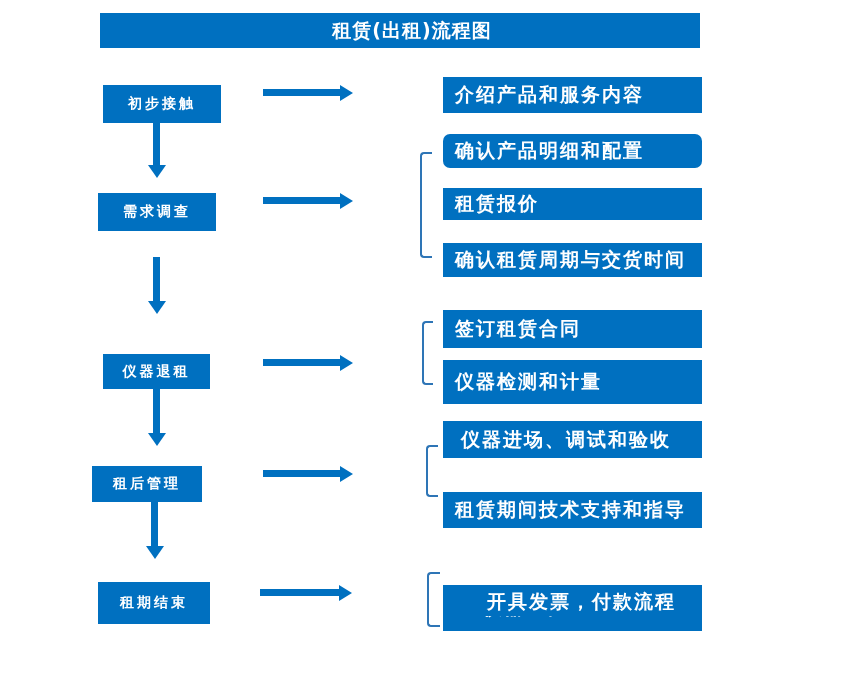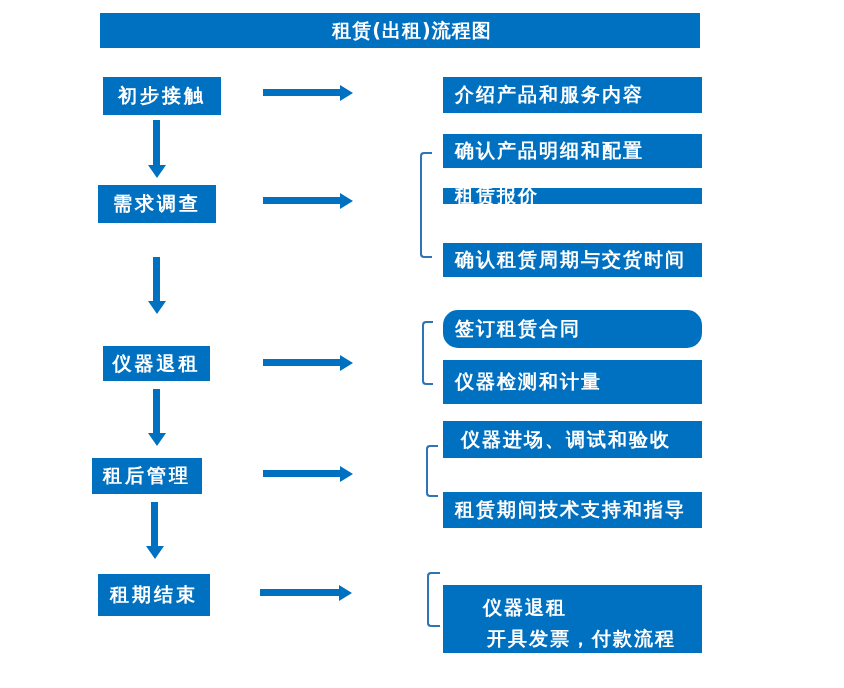--- a/index.html
+++ b/index.html
@@ -29,26 +29,27 @@
     align-items: center;
     justify-content: center;
     letter-spacing: 1px;
     padding-left: 24px;
   }
   .lbox {
     position: absolute;
     background: var(--primary);
     color: var(--text-on-primary);
     font-weight: bold;
-    font-size: 19px;
+    font-size: 14px;
     letter-spacing: 3px;
     display: flex;
     align-items: center;
     justify-content: center;
     white-space: nowrap;
+    margin-top: 8px;
   }
   .rbox {
     position: absolute;
     left: 443px;
     width: 259px;
     background: var(--primary);
     color: var(--text-on-primary);
     font-weight: bold;
     font-size: 19px;
     letter-spacing: 2px;
@@ -148,26 +149,26 @@
     <div class="h-head"></div>
   </div>
 
   <div class="bracket" style="left:420px; top:152px; width:12px; height:106px;"></div>
   <div class="bracket" style="left:422px; top:321px; width:11px; height:64px;"></div>
   <div class="bracket" style="left:426px; top:445px; width:12px; height:52px;"></div>
   <div class="bracket" style="left:427px; top:572px; width:13px; height:55px;"></div>
 
   <div class="rbox" style="top:77px; height:36px;">介绍产品和服务内容</div>
 
-  <div class="rbox" style="top:134px; height:34px;">确认产品明细和配置</div>
-  <div class="rbox" style="top:188px; height:16px;">租赁报价</div>
+  <div class="rbox" style="top:134px; height:34px;border-radius:7px;">确认产品明细和配置</div>
+  <div class="rbox" style="top:188px; height:32px;">租赁报价</div>
   <div class="rbox" style="top:243px; height:34px;">确认租赁周期与交货时间</div>
 
-  <div class="rbox" style="top:310px; height:38px;border-radius:15px;">签订租赁合同</div>
+  <div class="rbox" style="top:310px; height:38px;">签订租赁合同</div>
   <div class="rbox" style="top:360px; height:44px;">仪器检测和计量</div>
 
   <div class="rbox" style="top:421px; height:37px;padding-left:18px;">仪器进场、调试和验收</div>
   <div class="rbox" style="top:492px; height:36px;">租赁期间技术支持和指导</div>
 
   <div class="rbox" style="top:585px; height:46px;padding-left:40px;">仪器退租</div>
-  <div class="rbox" style="top:625px; height:28px;padding-left:44px;">开具发票，付款流程</div>
+  <div class="rbox" style="top:588px; height:28px;padding-left:44px;">开具发票，付款流程</div>
 
 </div>
 
 </body></html>

